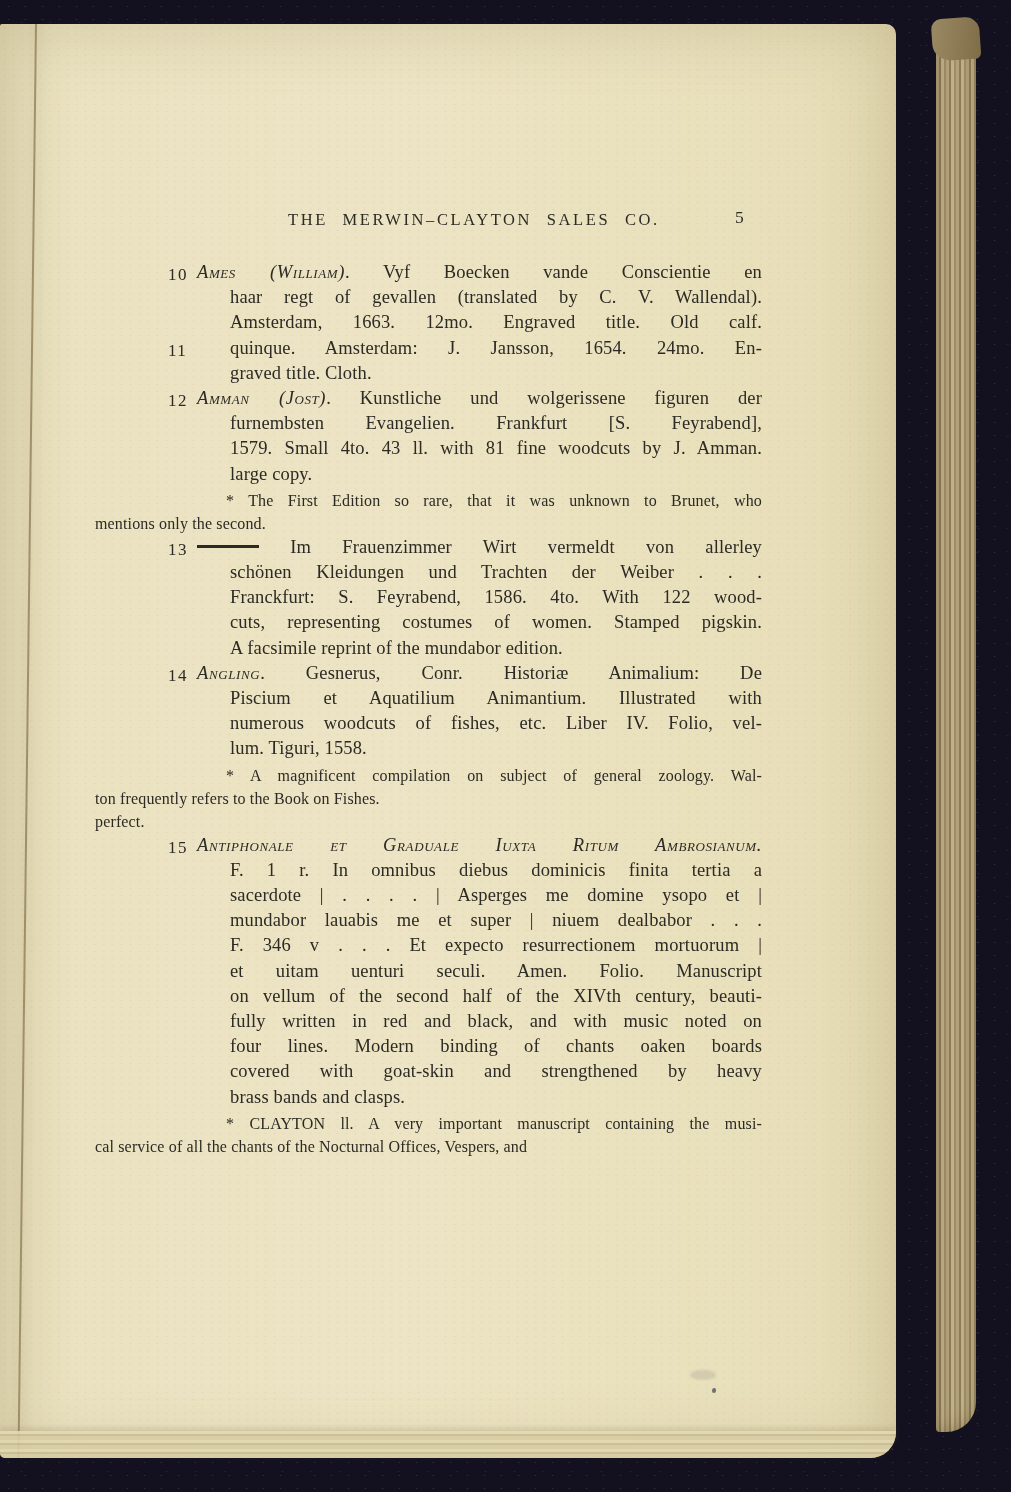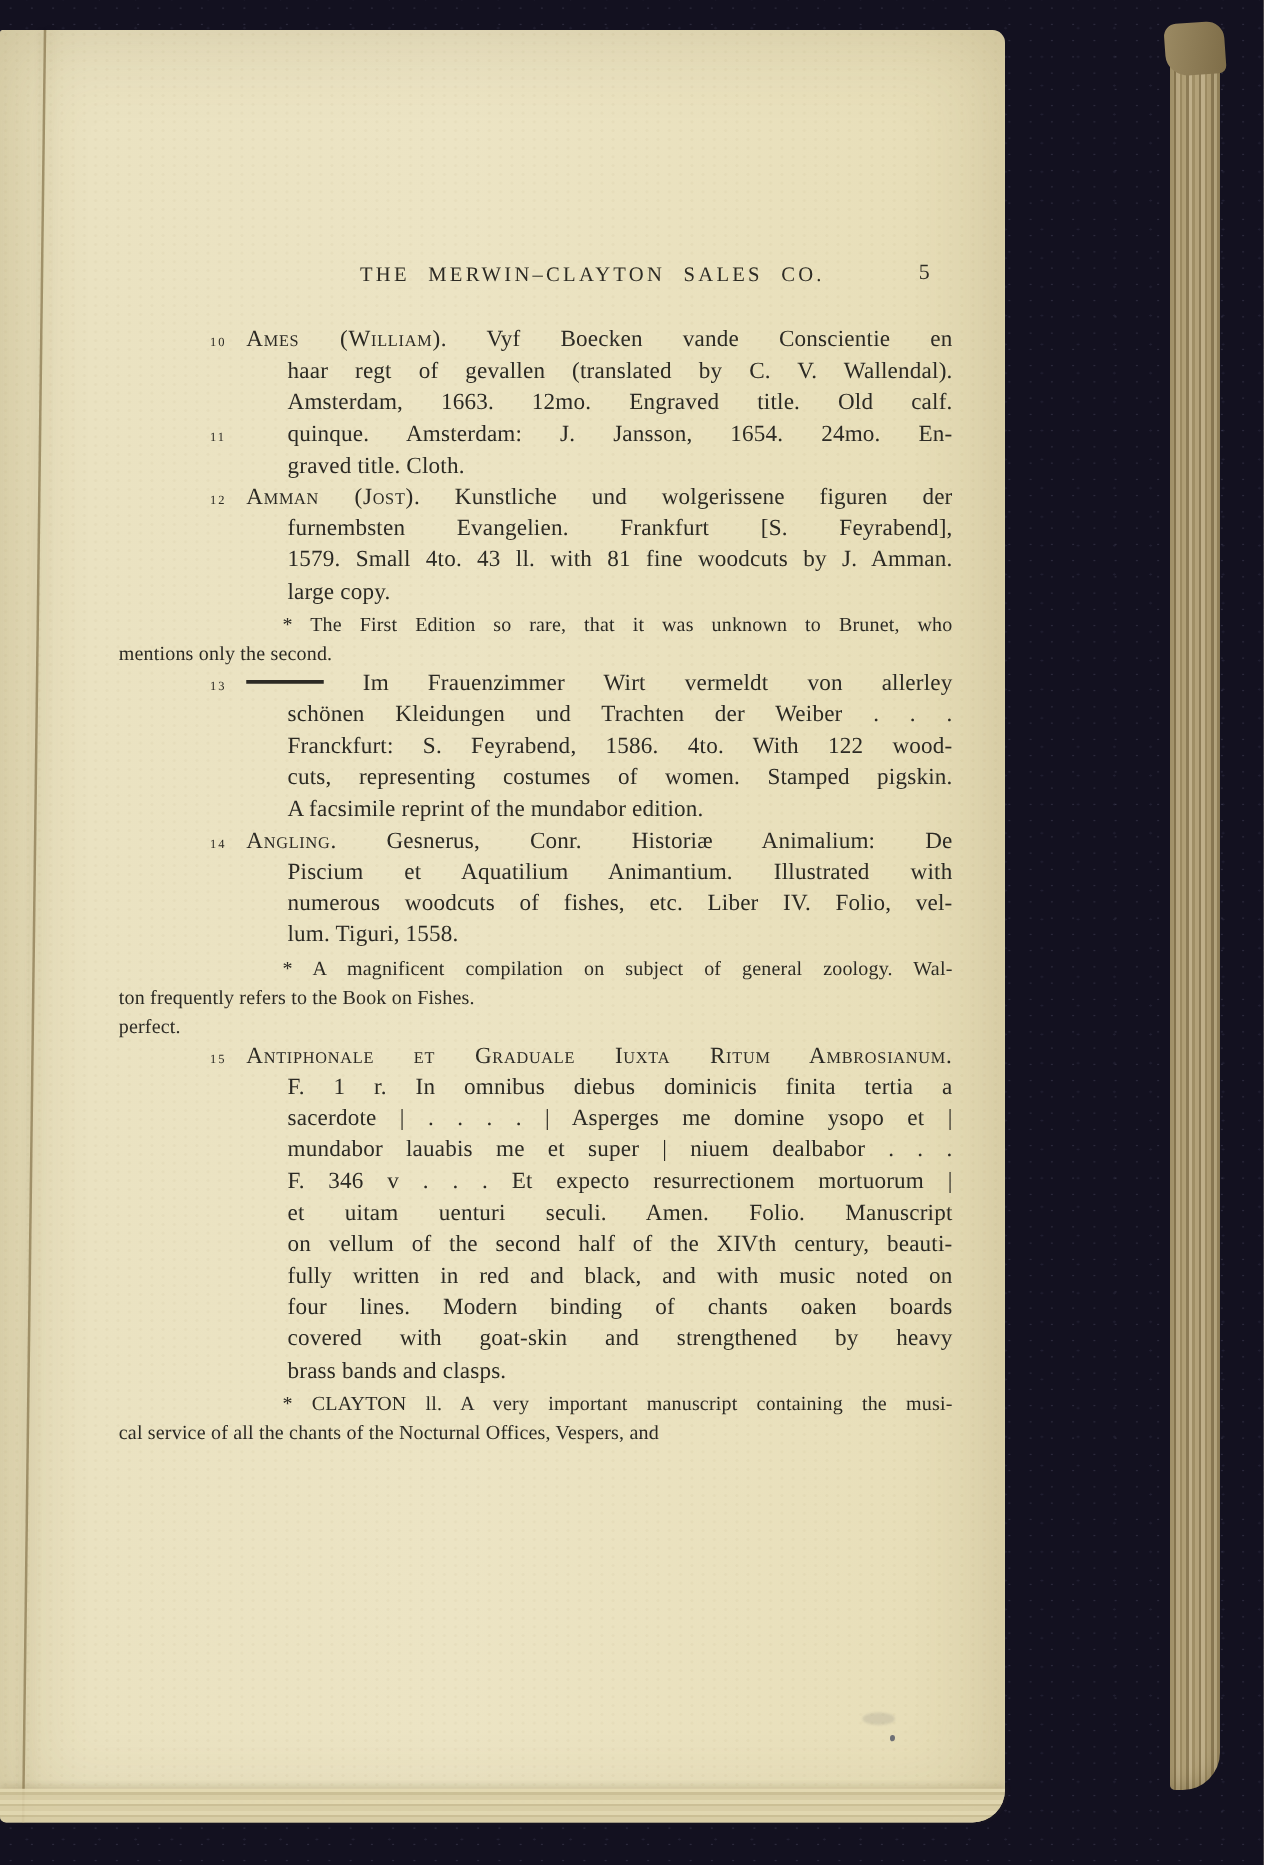--- a/index.html
+++ b/index.html
@@ -13,21 +13,21 @@
       radial-gradient(rgba(140,140,185,0.12) 0.8px, transparent 1.2px);
     background-size: 17px 13px, 29px 23px;
     background-position: 0 0, 7px 11px;
     font-family: "Liberation Serif", serif;
   }
 
   
   .paper {
     position: absolute;
     left: 0; top: 24px;
-    width: 804px; height: 1434px;
+    width: 896px; height: 1434px;
     background-color: #e9e1be;
     background-image:
       radial-gradient(rgba(140,115,60,0.05) 1px, transparent 1.6px),
       linear-gradient(90deg, #e4dbb6 0px, #eae2c1 70px, #ece4c4 45%, #e8dfba 88%, #e3d9b2 100%),
       radial-gradient(ellipse at 50% 45%, rgba(255,255,250,0.25) 0%, rgba(0,0,0,0) 60%);
     background-size: 9px 7px, 100% 100%, 100% 100%;
     box-shadow: inset 0 0 70px rgba(115, 95, 50, 0.22);
     border-radius: 2px 10px 26px 5px;
   }
 
@@ -98,21 +98,21 @@
   .lots {
     position: absolute;
     left: 0; top: 236px;
     width: 762px;
     color: #2c2a24;
   }
   .entry { position: relative; }
   .lot-num {
     position: absolute;
     left: 168px; top: 2px;
-    font-size: 10px;
+    font-size: 17px;
     letter-spacing: 1.5px;
     line-height: 25px;
     font-family: Liberation Serif, serif;
   }
   .line {
     font-size: 18.5px;
     line-height: 25.2px;
     letter-spacing: 0.15px;
     text-align: justify;
     text-align-last: justify;
@@ -121,21 +121,21 @@
   .line.nj { text-align-last: left; }
   .line.first  { margin-left: 197px; }
   .line.cont   { margin-left: 230px; }
   .line.note1  { margin-left: 226px; margin-top: 2px; }
   .line.notec  { margin-left: 95px; }
   .line.note1, .line.notec {
     font-size: 16px;
     line-height: 23px;
   }
   .it { }
-  .sc { font-variant: small-caps; letter-spacing: 0.6px; }
+  .sc { font-variant: small-caps; letter-spacing: 0.6px; font-style: italic; }
   .rule {
     display: inline-block;
     width: 62px; height: 2.4px;
     background: #2c2a24;
     vertical-align: 5px;
   }
 
   
   .speck {
     position: absolute;

